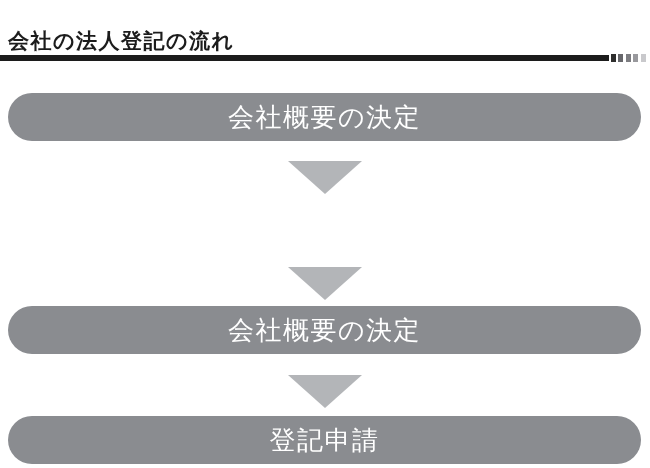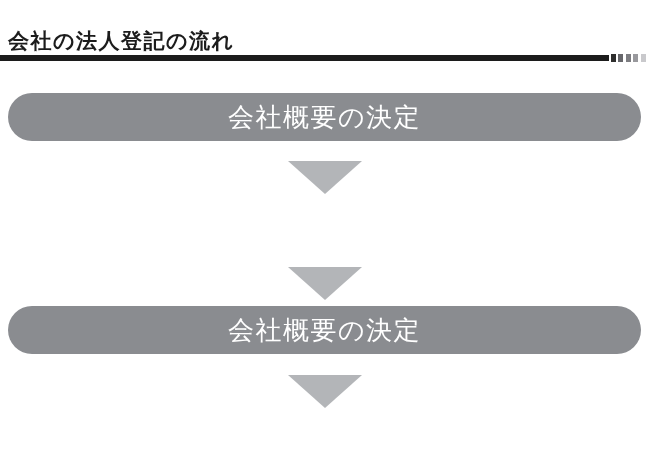--- a/index.html
+++ b/index.html
@@ -66,14 +66,17 @@
 
 
   <div class="arrow arr2"></div>
 
   <div class="bar bar3">
     <span>会社概要の決定</span>
   </div>
 
   <div class="arrow arr3"></div>
 
+  <div class="bar bar4">
+    <span>登記申請</span>
+  </div>
 
 </div>
 
 </body></html>

